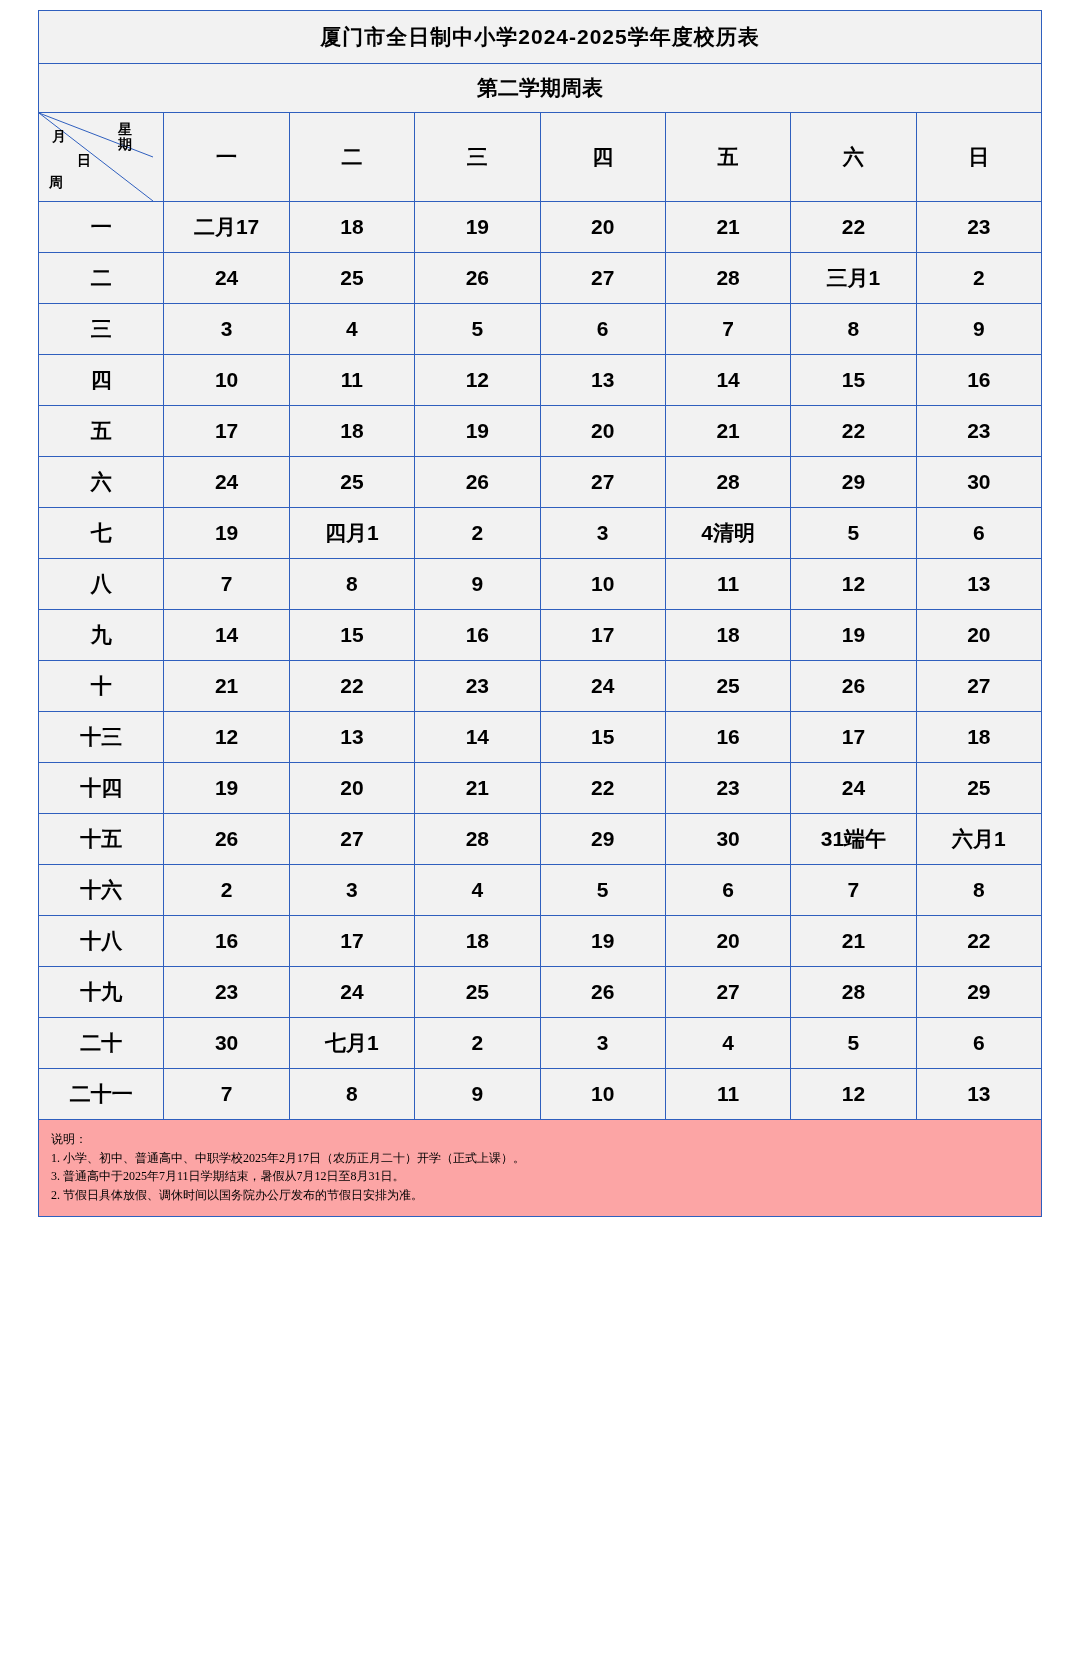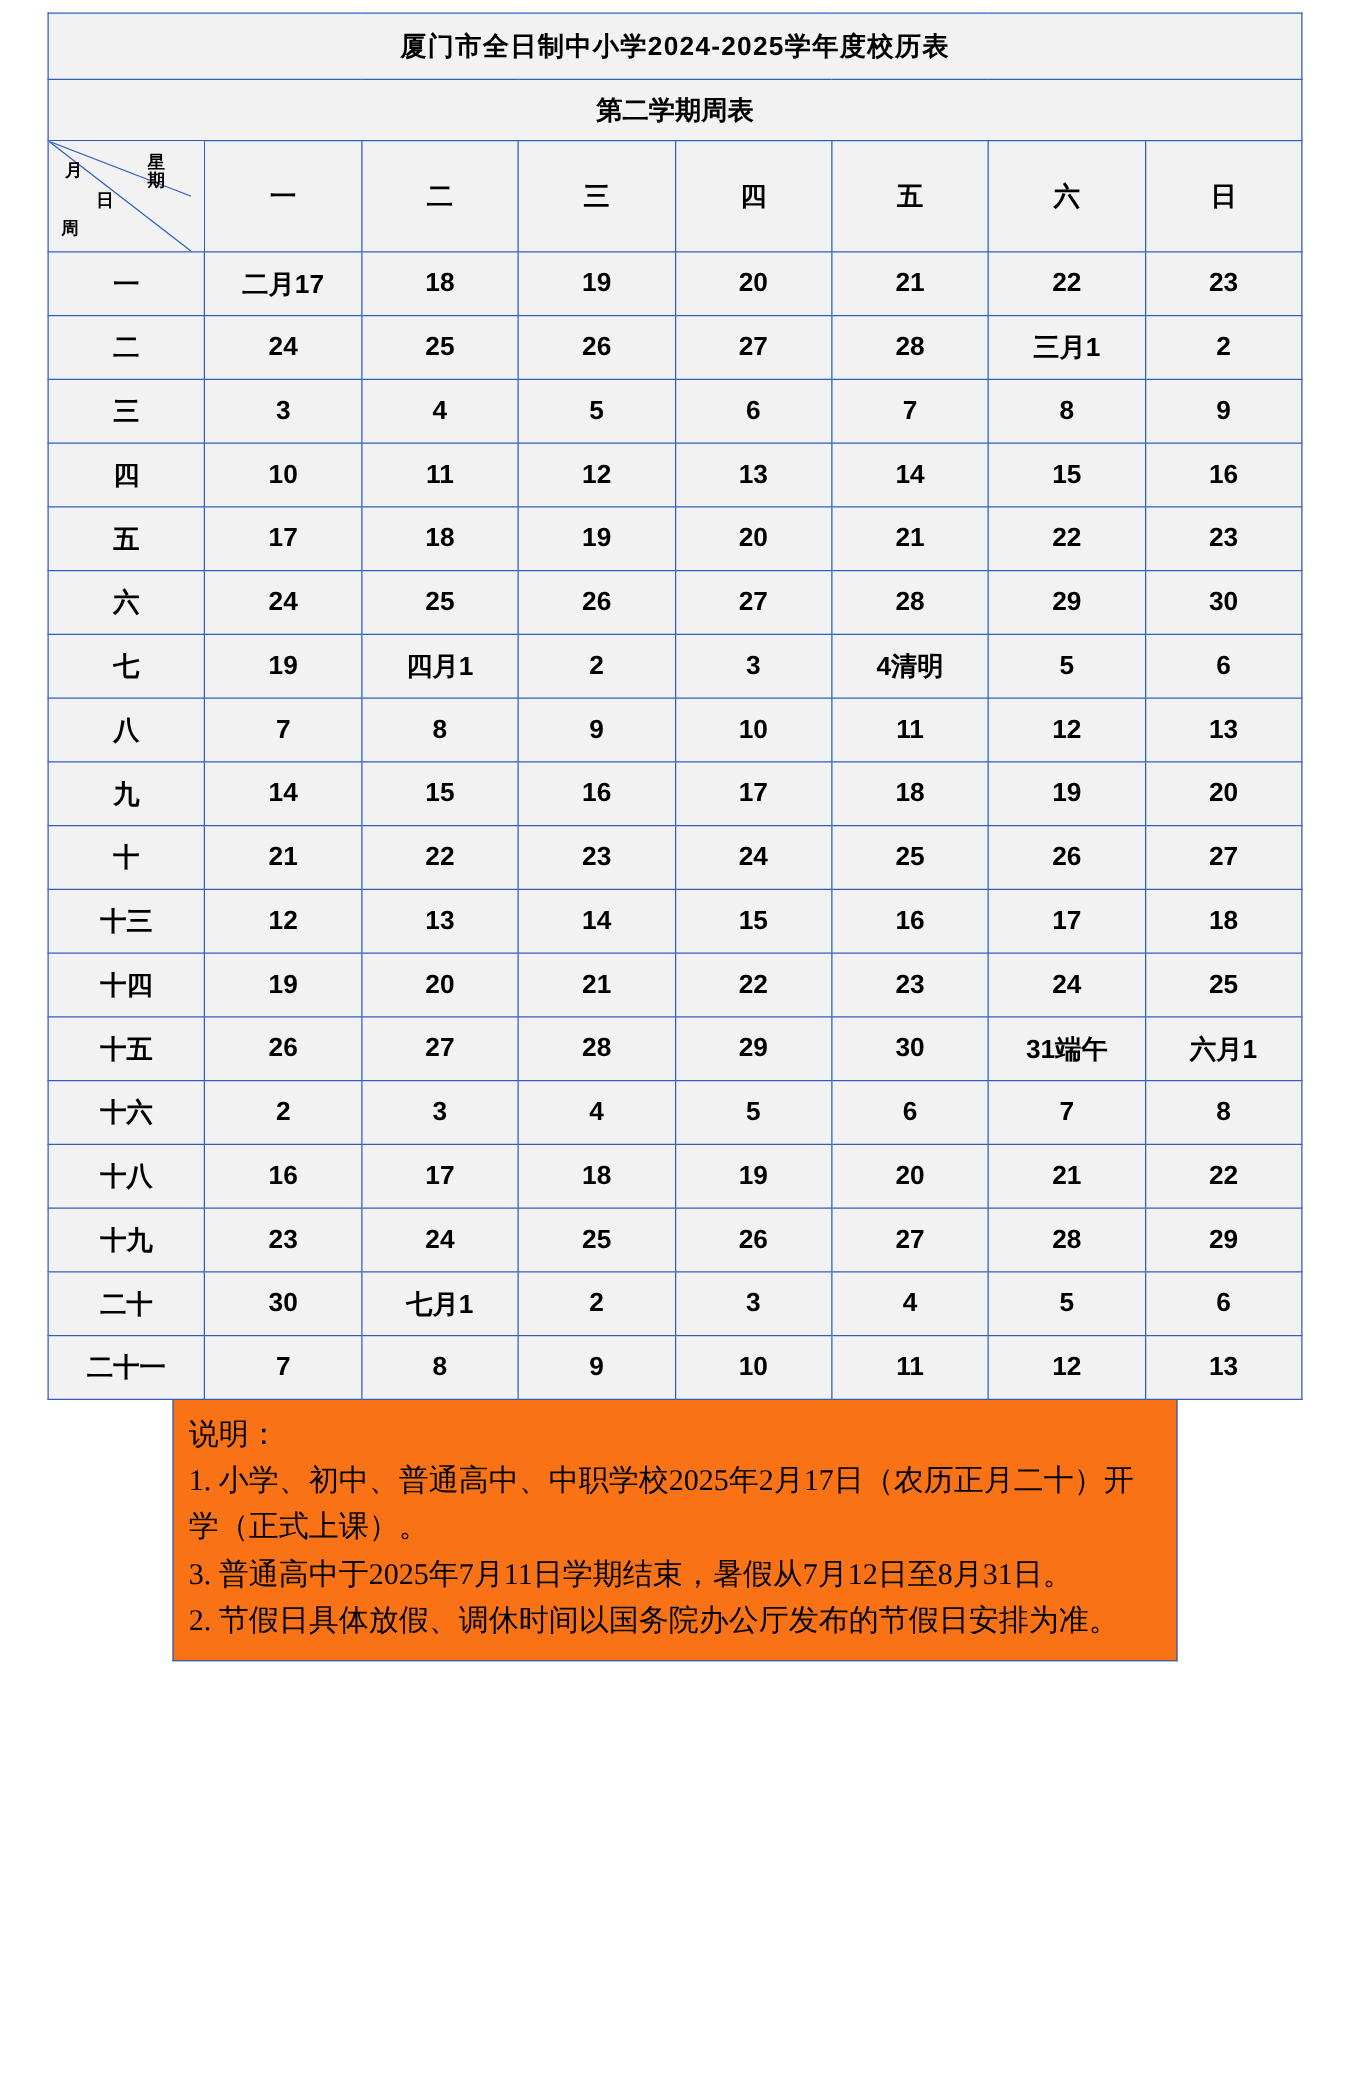--- a/index.html
+++ b/index.html
@@ -70,29 +70,29 @@
   }
   .corner .lbl-month { left: 13px; top: 16px; }
   .corner .lbl-week  { left: 78px; top: 9px; width: 16px; }
   .corner .lbl-day   { left: 38px; top: 40px; }
   .corner .lbl-zhou  { left: 10px; top: 62px; }
   .wd { width: 127px; }
   .sat, .sun, .red { color: #ff0000; }
   .wk-col { width: 114px; }
   tr.day-row td { height: 50px; }
   .notes {
-    width: 804px;
+    width: 1004px;
     margin: 0 auto;
     border: 1px solid #2f5fbe;
     border-top: none;
     box-sizing: border-box;
     padding: 10px 12px 12px 12px;
-    background: #f97316;
+    background: #fca5a5;
     font-family: "Liberation Serif", "DejaVu Serif", serif;
-    font-size: 24px;
+    font-size: 12px;
     line-height: 1.55;
     color: #000;
   }
   .notes div { white-space: pre-wrap; }
 </style>
 </head>
 <body>
 
 <div class="page">
   <table class="cal">

